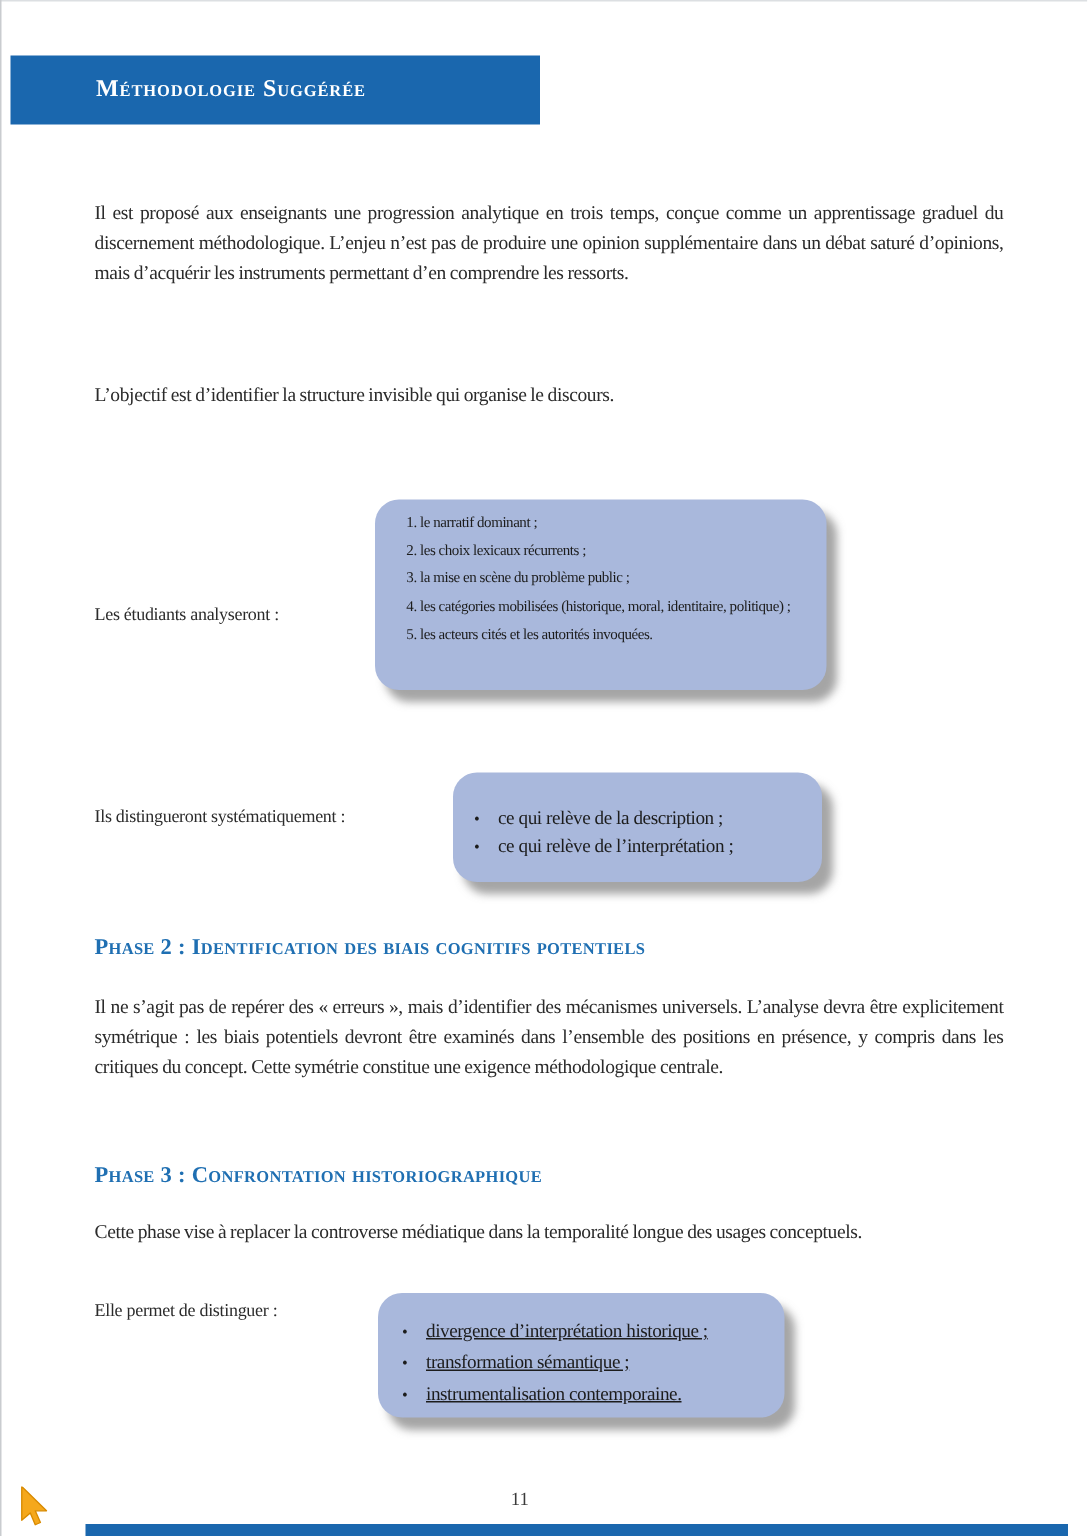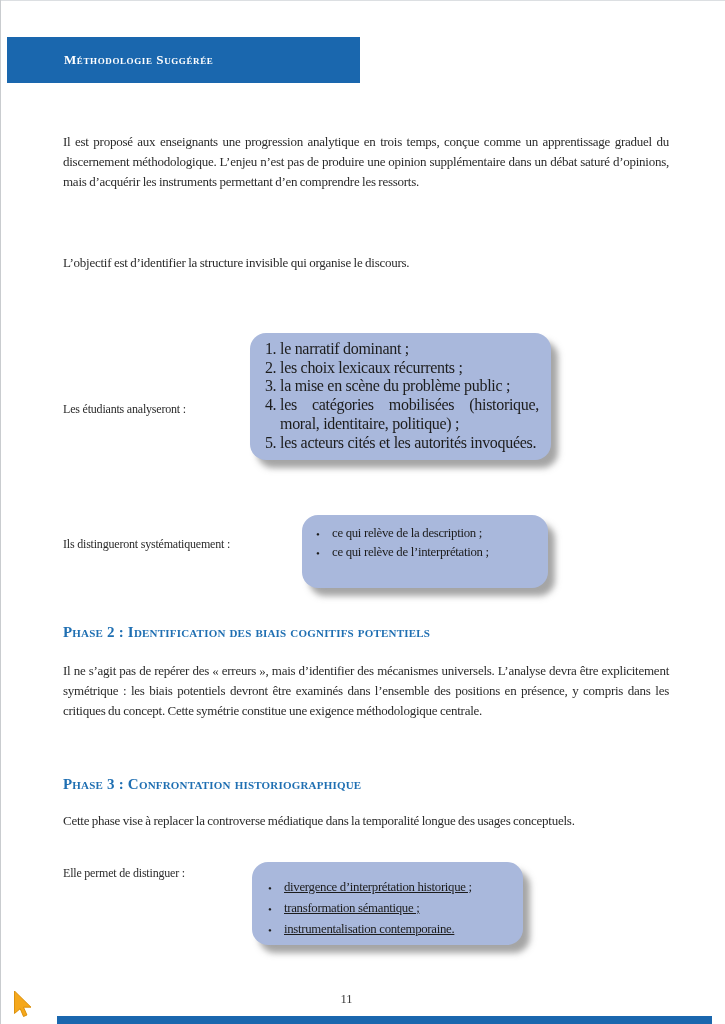--- a/index.html
+++ b/index.html
@@ -9,21 +9,21 @@
     background:#ffffff;
     overflow:hidden;
     font-family:"Liberation Serif","DejaVu Serif",serif;
   }
   .edge-top{position:absolute;left:0;top:0;width:725px;height:1px;background:#dcdfe2;}
   .edge-left{position:absolute;left:0;top:0;width:1px;height:1024px;background:#c9cccf;}
 
   .title-bar{
     position:absolute;left:7px;top:37px;width:353px;height:46px;
     background:#1a67ae;color:#ffffff;
-    font-variant:small-caps;font-weight:bold;font-size:13px;
+    font-variant:small-caps;font-weight:bold;font-size:16px;
     letter-spacing:0.6px;line-height:46px;
     padding-left:57px;box-sizing:border-box;
   }
 
   .body{
     position:absolute;left:63px;width:606px;margin:0;
     font-size:13px;line-height:19.8px;color:#2b2b2b;
     text-align:justify;letter-spacing:-0.25px;word-spacing:-0.4px;
   }
   .lead{text-align:left;}
@@ -39,30 +39,30 @@
     font-size:12px;color:#2b2b2b;letter-spacing:-0.2px;
   }
 
   .bluebox{
     position:absolute;background:#a9b8dc;border-radius:16px;
     box-shadow:7px 8px 6px rgba(105,105,105,0.6);
     box-sizing:border-box;color:#1c1c1c;
   }
   .bluebox ol{
     margin:7px 0 0 0;padding:0 12px 0 30px;
-    font-size:16px;line-height:18.7px;letter-spacing:-0.3px;
+    font-size:10px;line-height:18.7px;letter-spacing:-0.3px;
     text-align:justify;
   }
   .bluebox ul{
     margin:0;padding:0;list-style:none;
     font-size:12.8px;letter-spacing:-0.3px;
   }
   .bluebox ul li{position:relative;padding-left:16px;}
   .bluebox ul li::before{content:"\2022";position:absolute;left:0;font-size:11px;top:1px;}
-  #box2 ul{margin:9px 0 0 14px;line-height:19px;}
+  #box2 ul{margin:21px 0 0 14px;line-height:19px;}
   #box3 ul{margin:15px 0 0 16px;line-height:21px;text-decoration:underline;}
 
   .pageno{
     position:absolute;top:992px;left:0;width:637px;
     text-align:center;font-size:12.5px;color:#3a3a3a;padding-left:28px;
   }
   .cursor{position:absolute;left:13px;top:991px;}
   .footer-band{position:absolute;left:57px;top:1016px;width:655px;height:8px;background:#1a67ae;}
 </style>
 </head>

